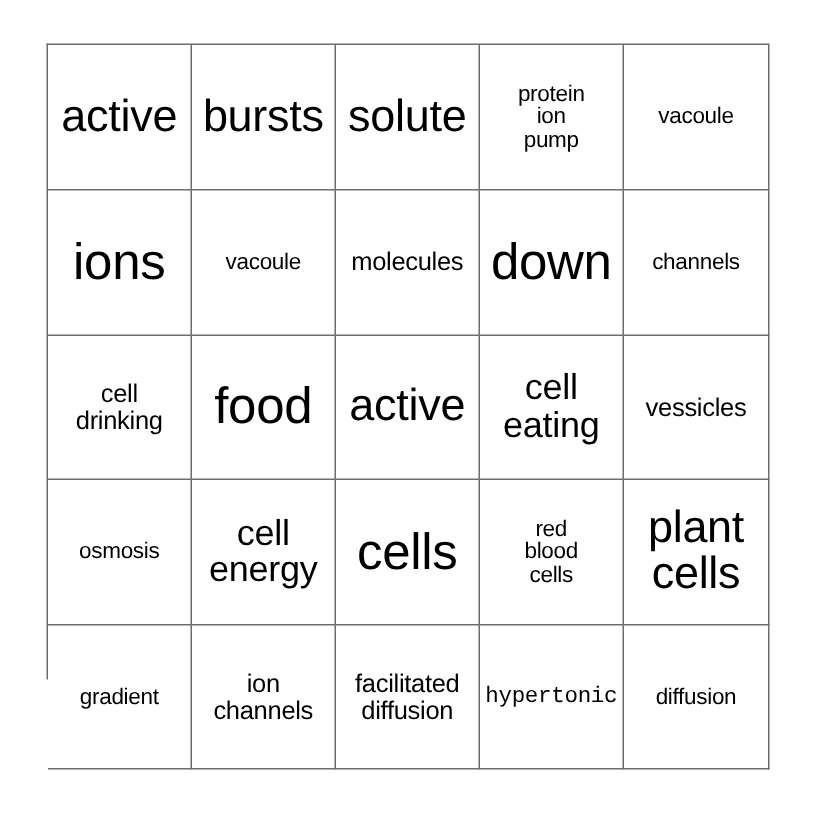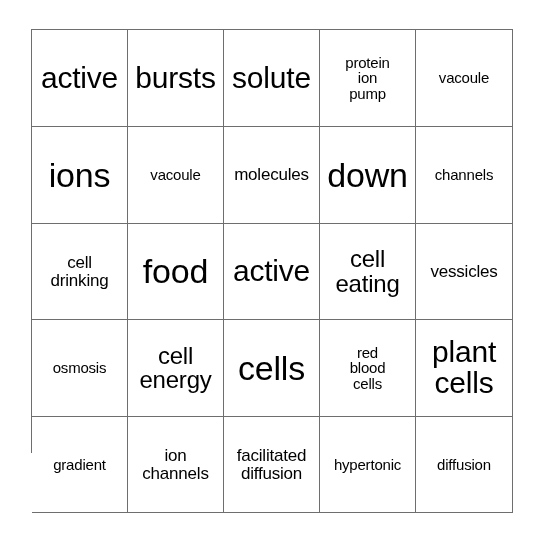--- a/index.html
+++ b/index.html
@@ -43,21 +43,21 @@
     line-height: 1.02;
     white-space: pre-line;
     letter-spacing: -0.2px;
   }
   
   .fs-xl  { font-size: 34px; }
   .fs-lg  { font-size: 30px; }
   .fs-md  { font-size: 24px; }
   .fs-sm  { font-size: 15px; }
   .fs-xs  { font-size: 17px; }
-  .fs-xxs { font-size: 15px; }
+  .fs-xxs { font-size: 15px; font-family: Liberation Mono, monospace; }
 </style>
 </head>
 <body>
 
 <div id="bingo-card">
 
   <div class="cell">
     <span class="cell-text fs-lg">active</span>
   </div>
   <div class="cell">

